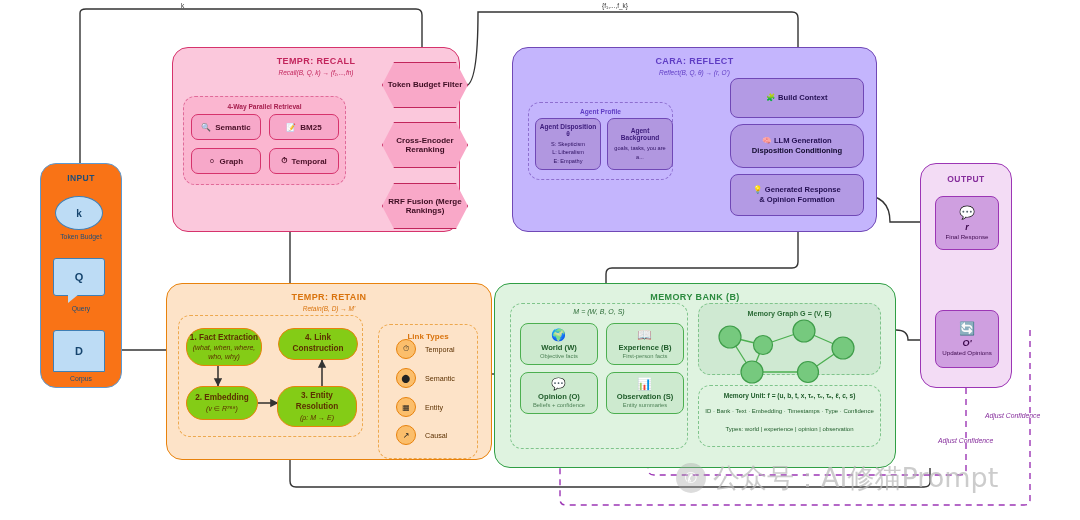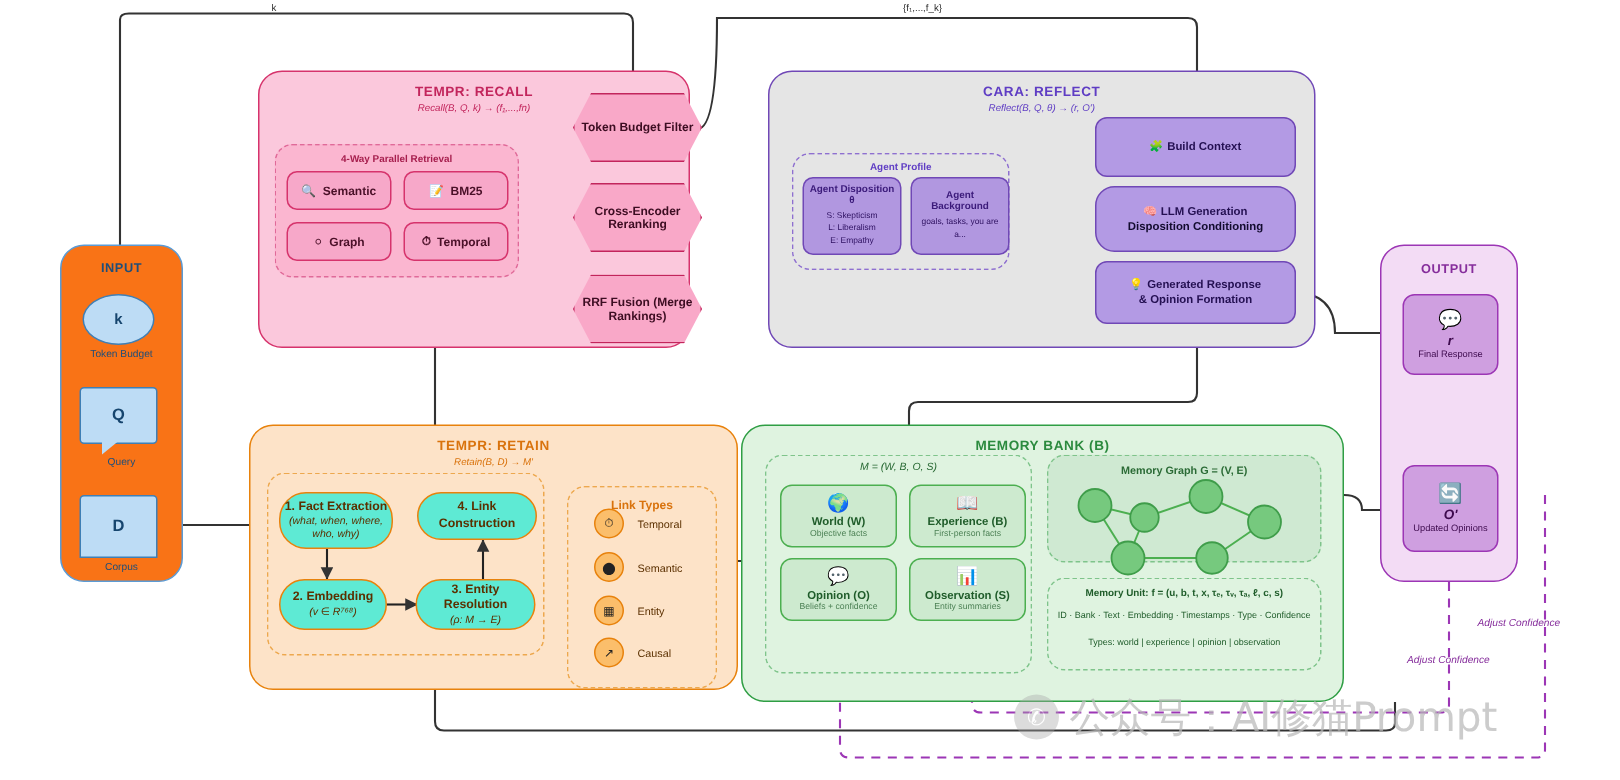--- a/index.html
+++ b/index.html
@@ -47,42 +47,42 @@
                  background:#fbb6d0;}
   #retrieval-box .dash-title{top:6px;font-size:6.6px;color:#a61e4d;}
   .r-card{background:#f7a8c9;border:1.2px solid #d6336c;border-radius:7px;
           flex-direction:row;gap:4px;font-size:8px;font-weight:bold;color:#4a1028;}
   .hexa{position:absolute;background:#f9a8c8;border:1.6px solid #c2255c;
         clip-path:polygon(14% 0,86% 0,100% 50%,86% 100%,14% 100%,0 50%);
         display:flex;align-items:center;justify-content:center;text-align:center;
         font-size:8px;font-weight:bold;color:#3d0d22;line-height:1.15;}
 
   
-  #reflect-panel{left:512px;top:47px;width:365px;height:185px;background:#e5e5e5;
+  #reflect-panel{left:512px;top:47px;width:365px;height:185px;background:#c4b5fd;
                  border:1.8px solid #7048b6;}
   #reflect-panel .panel-title{top:8px;font-size:9px;color:#5f3dc4;}
   #reflect-panel .panel-sub{top:21px;font-size:6.5px;color:#5f3dc4;}
   #agent-profile{left:528px;top:102px;width:145px;height:78px;border:1.4px dashed #8e6fd0;}
   #agent-profile .dash-title{top:5px;font-size:6.6px;color:#5f3dc4;}
   .p-card{background:#b197e0;border:1.2px solid #7048b6;border-radius:7px;
           color:#2d1060;padding:3px;}
   .p-card .ttl{font-size:6.6px;color:#3b1a7a;}
   .p-card .lines{font-size:5.6px;line-height:1.5;margin-top:3px;color:#2d1060;}
   .v-card{position:absolute;background:#b39ae4;border:1.3px solid #7048b6;border-radius:8px;
           display:flex;flex-direction:column;align-items:center;justify-content:center;
           text-align:center;font-size:7.6px;font-weight:bold;color:#241052;line-height:1.35;}
   .v-sub{color:#120b2e;}
 
   
   #retain-panel{left:166px;top:283px;width:326px;height:177px;background:#fde3c8;
                 border:1.8px solid #e8820c;}
   #retain-panel .panel-title{top:8px;font-size:9px;color:#d9730d;}
   #retain-panel .panel-sub{top:21px;font-size:6.5px;color:#d9730d;}
   #steps-box{left:178px;top:315px;width:185px;height:122px;border:1.4px dashed #eda84e;}
-  .s-card{background:#5eead4;border:1.3px solid #e8820c;border-radius:18px;color:#5b3000;
+  .s-card{background:#84cc16;border:1.3px solid #e8820c;border-radius:18px;color:#5b3000;
           font-size:8.2px;font-weight:bold;line-height:1.3;padding:2px;}
   .s-card .sm{font-weight:normal;font-size:7px;font-style:italic;}
   #link-types{left:378px;top:324px;width:100px;height:135px;border:1.4px dashed #eda84e;}
   #link-types .dash-title{top:7px;font-size:8px;color:#d9730d;}
   .lt-row{position:absolute;display:flex;align-items:center;gap:9px;left:396px;}
   .lt-dot{width:18px;height:18px;border-radius:50%;background:#fbbe6b;border:1.3px solid #e8820c;
           display:flex;align-items:center;justify-content:center;font-size:8px;}
   .lt-lbl{font-size:7.2px;color:#5b3000;}
 
   
@@ -265,21 +265,21 @@
     <div>1. Fact Extraction</div>
     <div class="sm">(what, when, where, who, why)</div>
   </div>
   <div class="card s-card" style="left:278px;top:328px;width:80px;height:32px;">
     <div>4. Link Construction</div>
   </div>
   <div class="card s-card" style="left:186px;top:386px;width:72px;height:34px;">
     <div>2. Embedding</div>
     <div class="sm">(v ∈ R⁷⁶⁸)</div>
   </div>
-  <div class="card s-card" style="left:277px;top:386px;width:80px;height:34px;">
+  <div class="card s-card" style="left:277px;top:386px;width:80px;height:41px;">
     <div>3. Entity Resolution</div>
     <div class="sm">(ρ: M → E)</div>
   </div>
   <div class="dashbox" id="link-types">
     <div class="dash-title">Link Types</div>
   </div>
   <div class="lt-row" style="top:339px;">
     <div class="lt-dot">⏱</div>
     <div class="lt-lbl">Temporal</div>
   </div>

